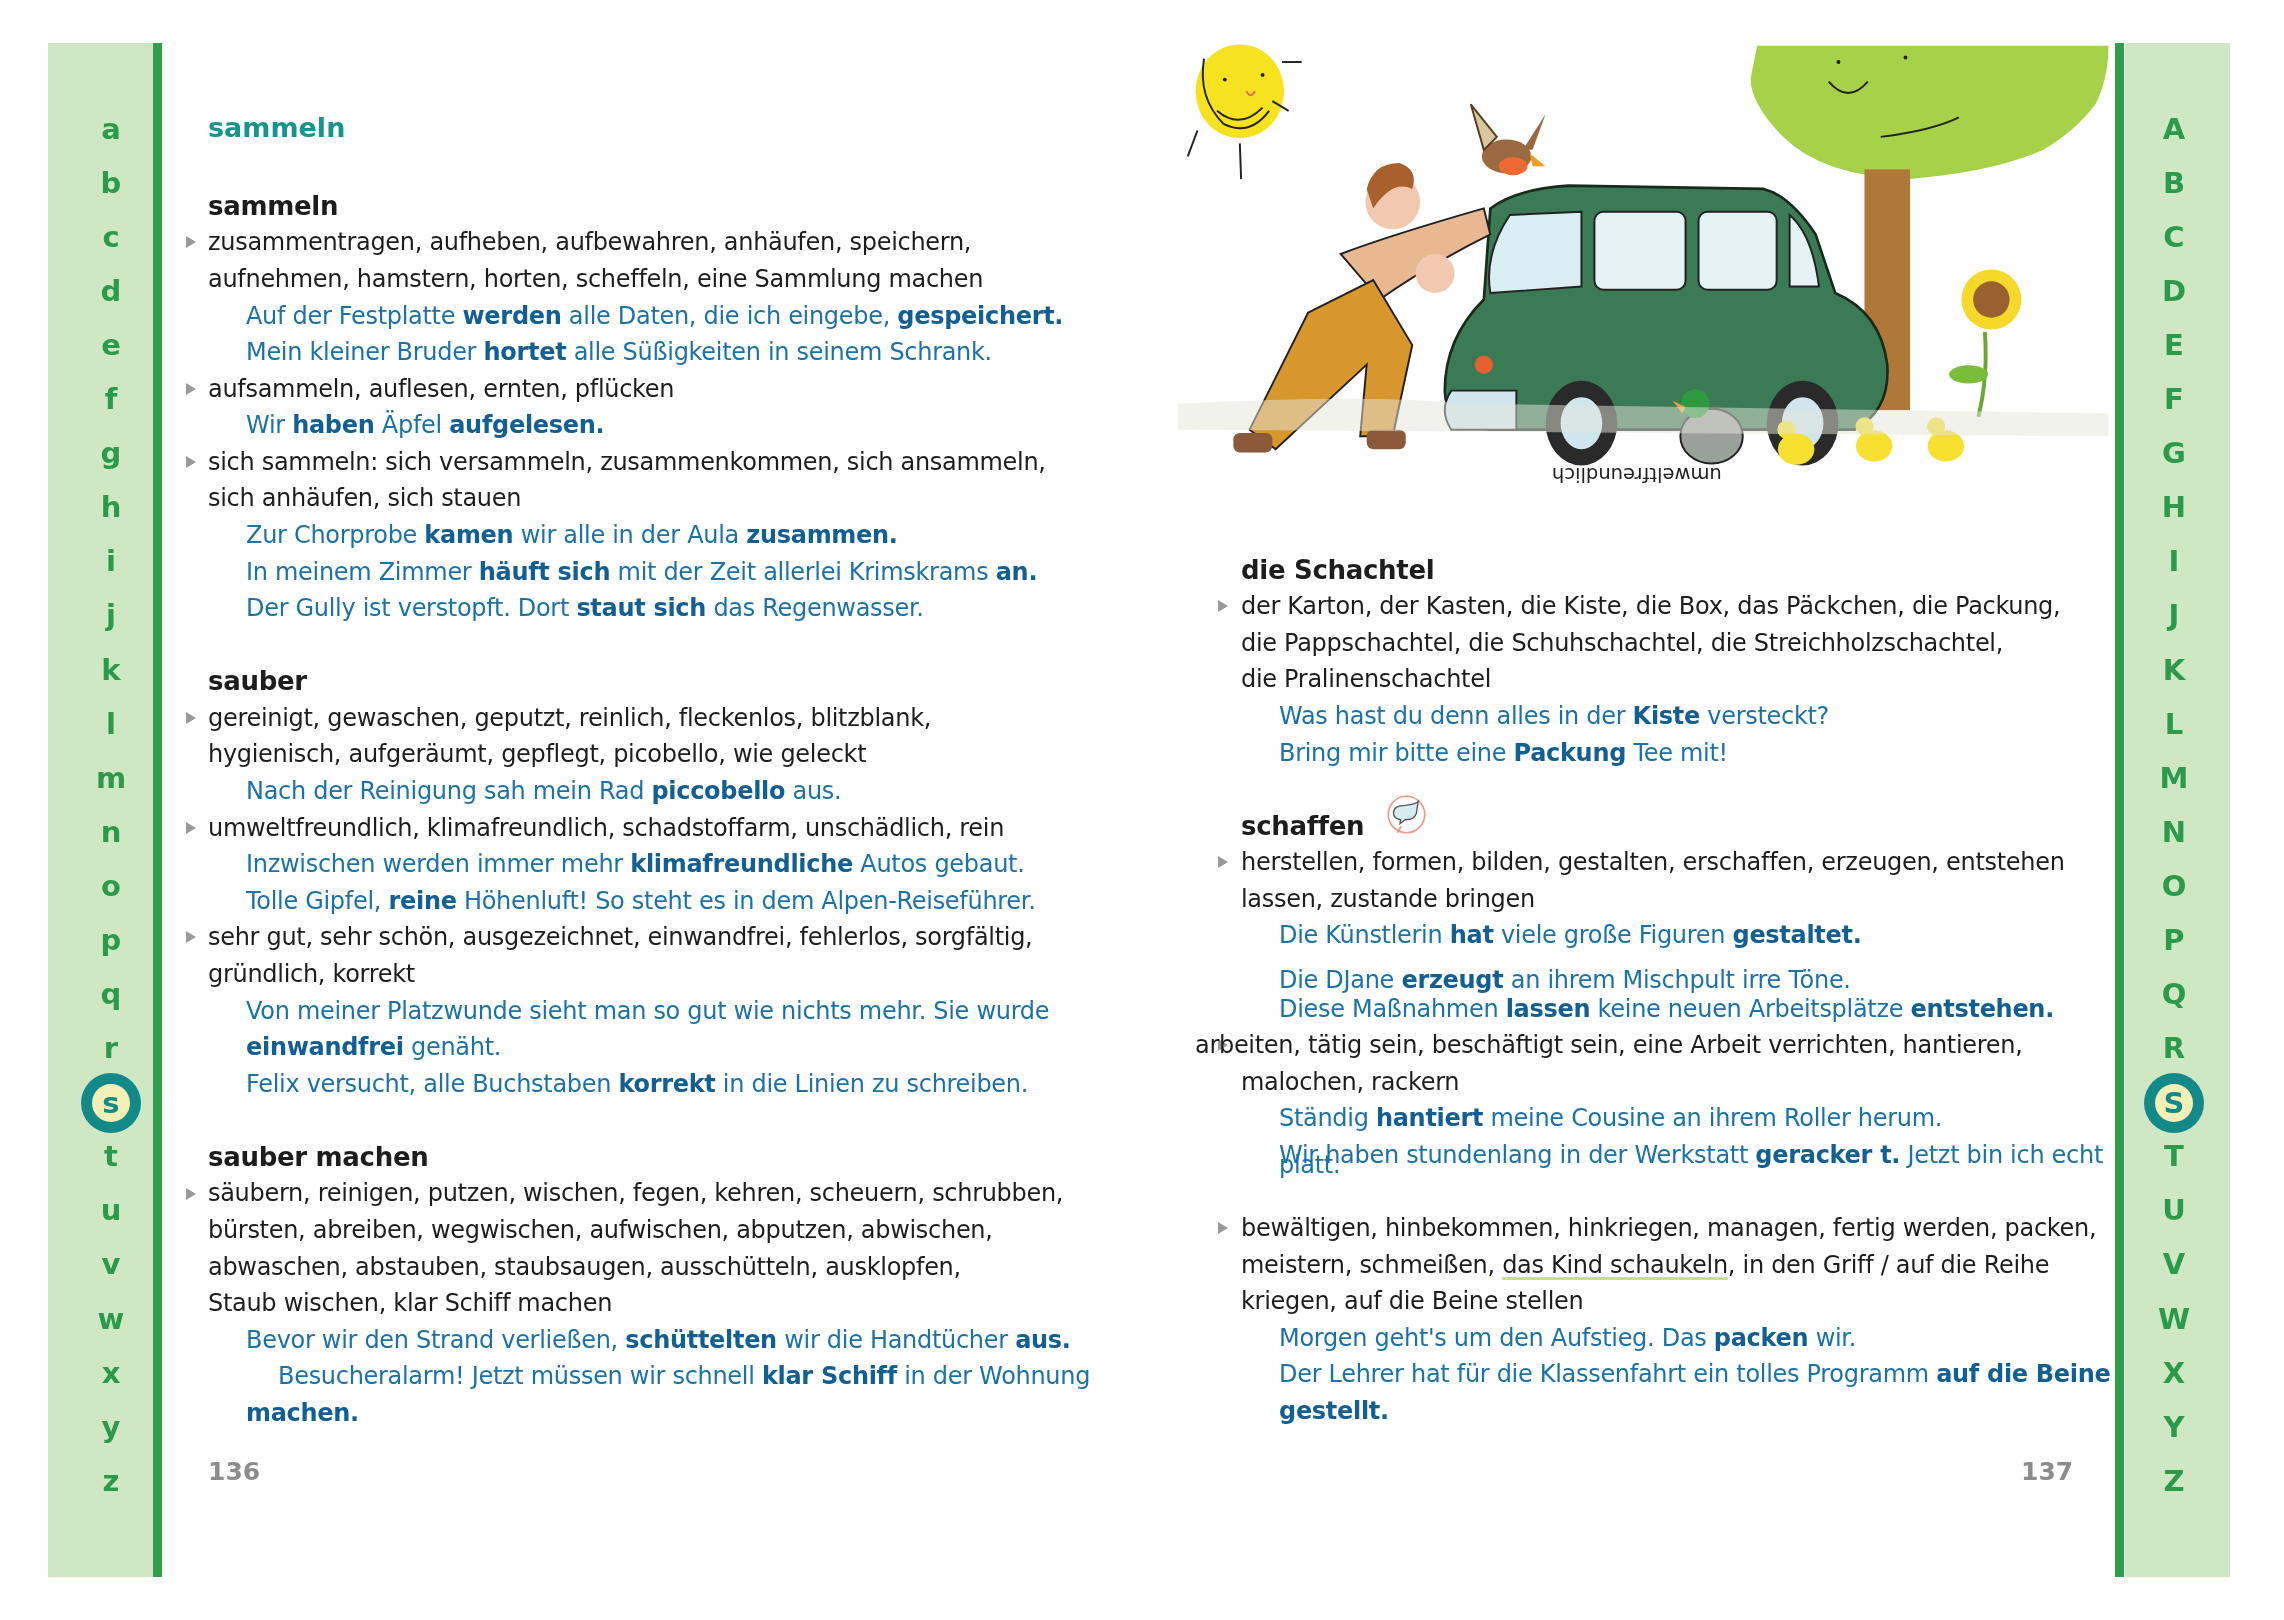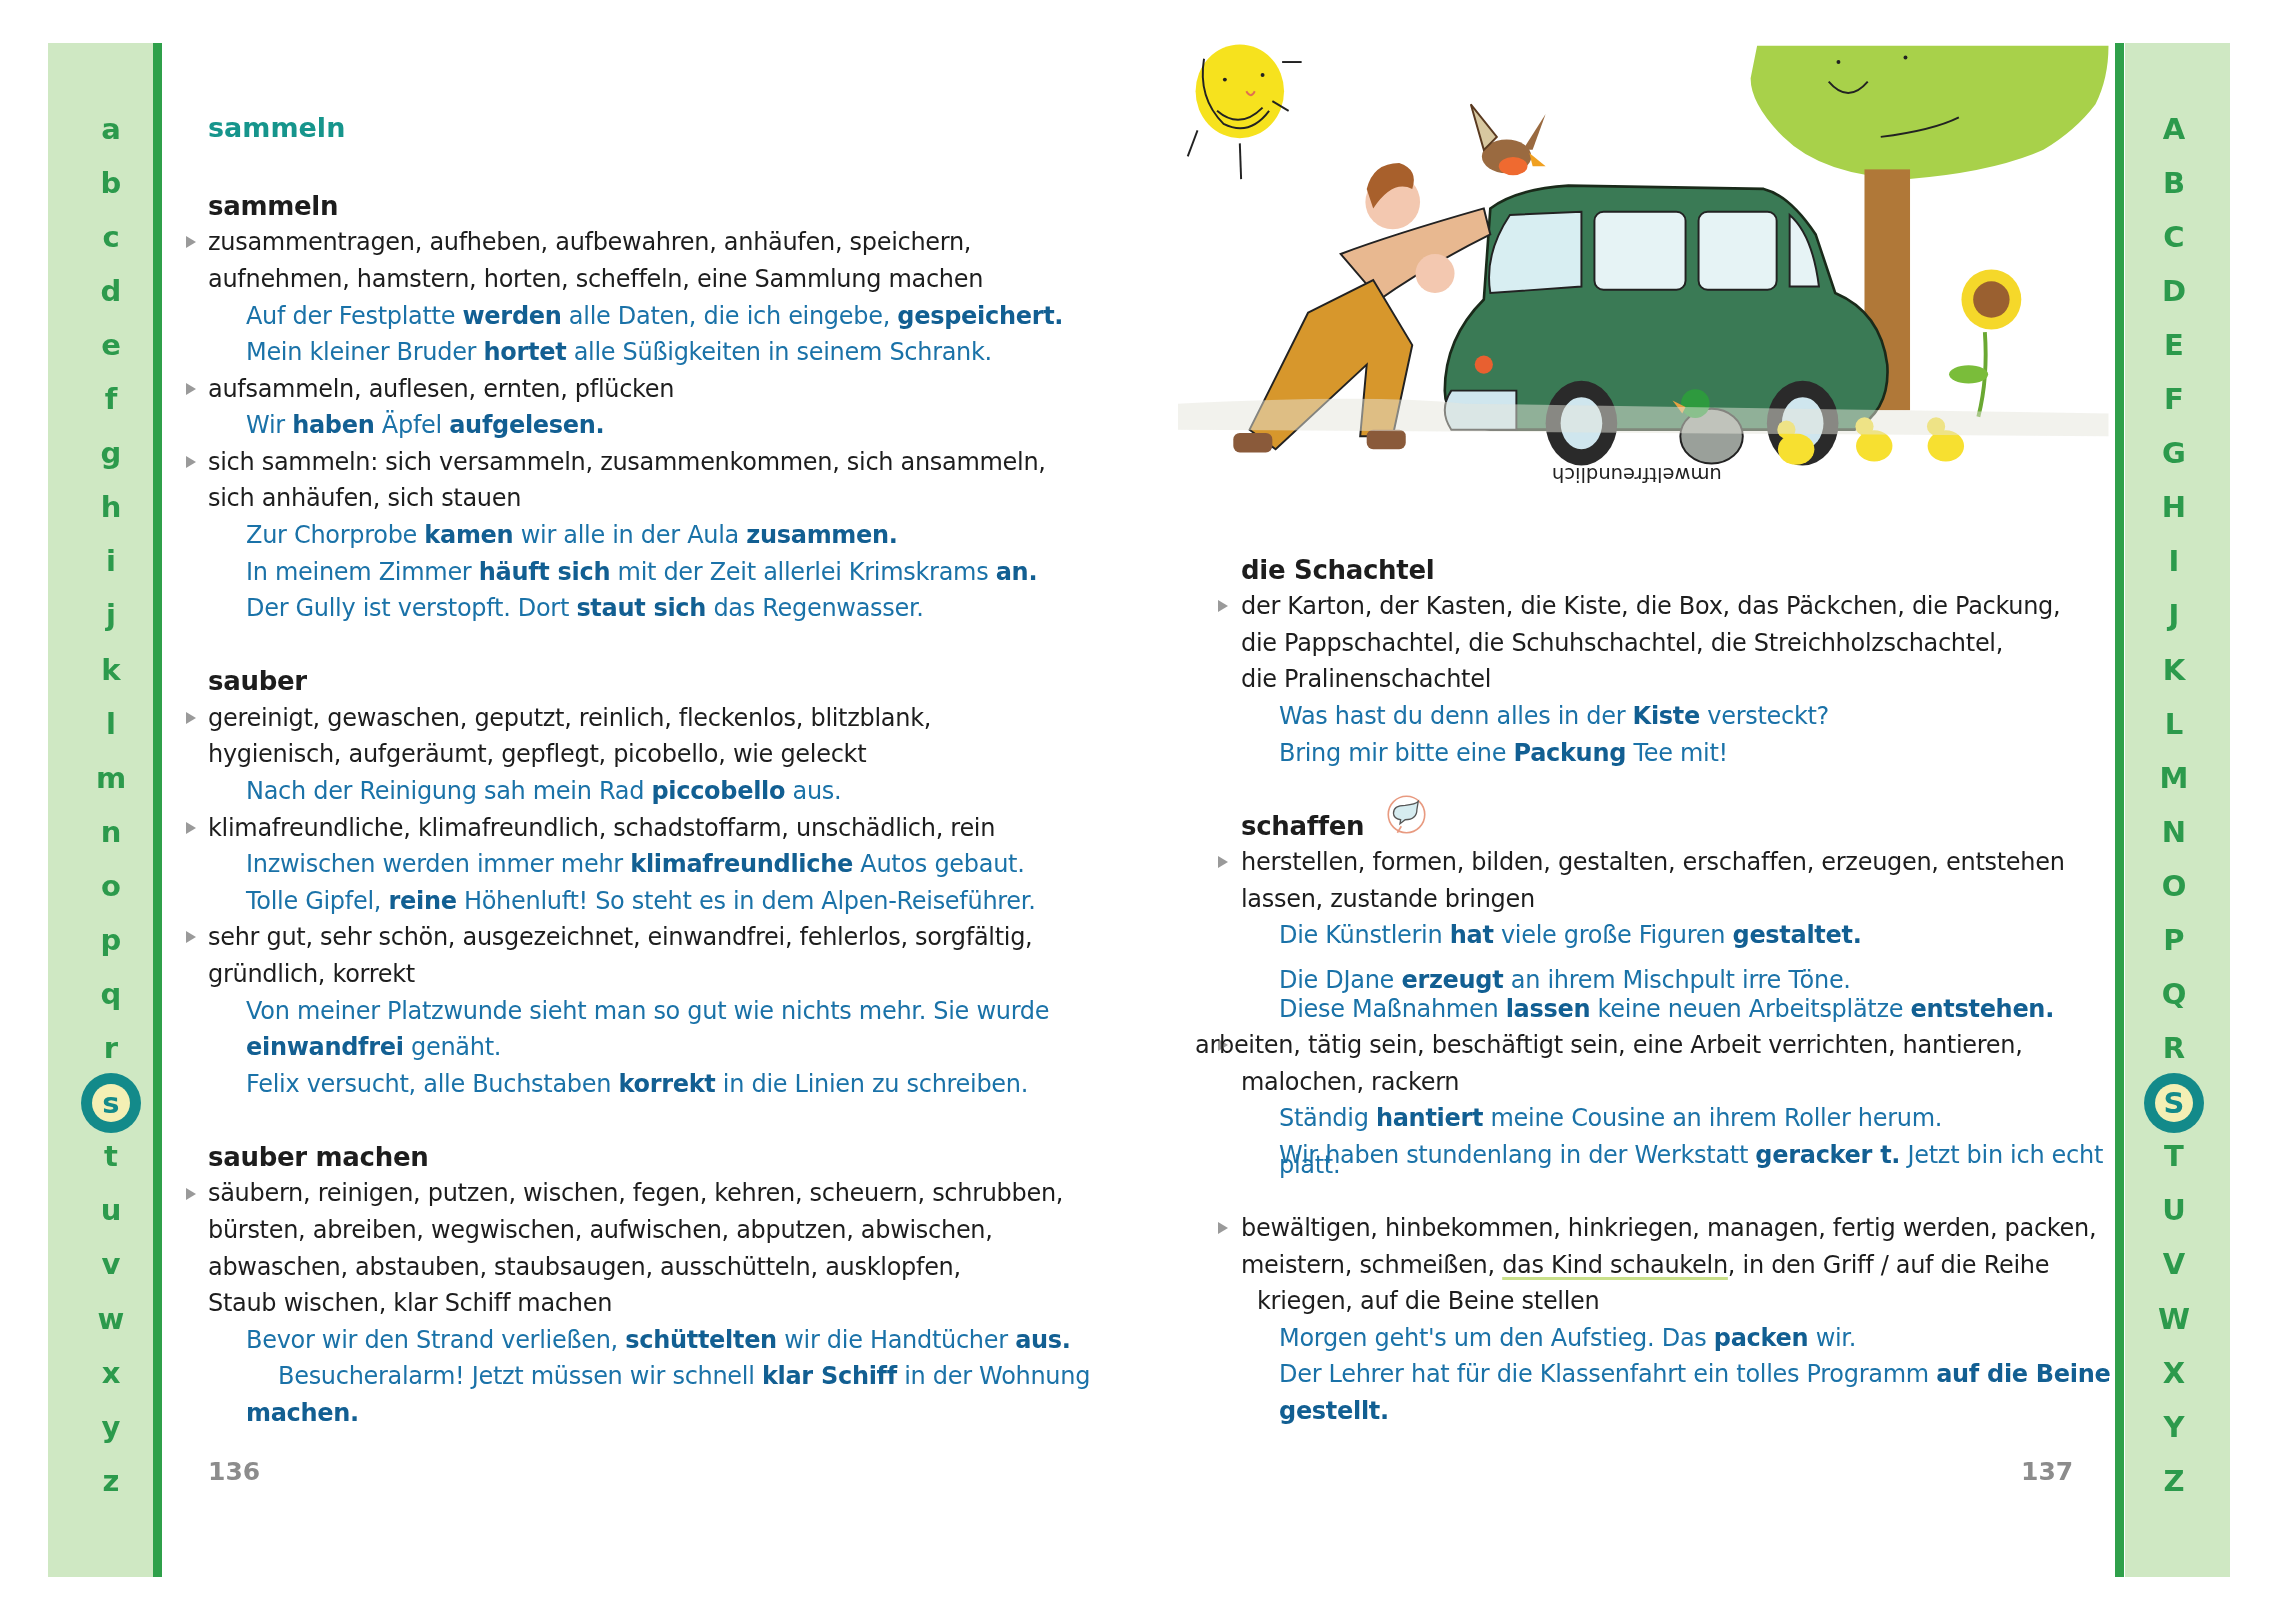--- a/index.html
+++ b/index.html
@@ -118,21 +118,21 @@
     <div class="ln" style="left: 208px; top: 481px;">sich anhäufen, sich stauen</div>
     <div class="ln ex" style="left: 246px; top: 518px;"><span>Zur Chorprobe </span><b>kamen</b><span> wir alle in der Aula </span><b>zusammen.</b></div>
     <div class="ln ex" style="left: 246px; top: 555px;"><span>In meinem Zimmer </span><b>häuft sich</b><span> mit der Zeit allerlei Krimskrams </span><b>an.</b></div>
     <div class="ln ex" style="left: 246px; top: 591px;"><span>Der Gully ist verstopft. Dort </span><b>staut sich</b><span> das Regenwasser.</span></div>
     <div class="ln hw" style="left: 208px; top: 664px;">sauber</div>
     <div class="tri" style="left: 186px; top: 712px;"></div>
     <div class="ln" style="left: 208px; top: 701px;">gereinigt, gewaschen, geputzt, reinlich, fleckenlos, blitzblank,</div>
     <div class="ln" style="left: 208px; top: 737px;">hygienisch, aufgeräumt, gepflegt, picobello, wie geleckt</div>
     <div class="ln ex" style="left: 246px; top: 774px;"><span>Nach der Reinigung sah mein Rad </span><b>piccobello</b><span> aus.</span></div>
     <div class="tri" style="left: 186px; top: 822px;"></div>
-    <div class="ln" style="left: 208px; top: 811px;">klimafreundliche, klimafreundlich, schadstoffarm, unschädlich, rein</div>
+    <div class="ln" style="left: 208px; top: 811px;">umweltfreundlich, klimafreundlich, schadstoffarm, unschädlich, rein</div>
     <div class="ln ex" style="left: 246px; top: 847px;"><span>Inzwischen werden immer mehr </span><b>klimafreundliche</b><span> Autos gebaut.</span></div>
     <div class="ln ex" style="left: 246px; top: 884px;"><span>Tolle Gipfel, </span><b>reine</b><span> Höhenluft! So steht es in dem Alpen-Reiseführer.</span></div>
     <div class="tri" style="left: 186px; top: 931px;"></div>
     <div class="ln" style="left: 208px; top: 920px;">sehr gut, sehr schön, ausgezeichnet, einwandfrei, fehlerlos, sorgfältig,</div>
     <div class="ln" style="left: 208px; top: 957px;">gründlich, korrekt</div>
     <div class="ln ex" style="left: 246px; top: 994px;"><span>Von meiner Platzwunde sieht man so gut wie nichts mehr. Sie wurde</span></div>
     <div class="ln ex" style="left: 246px; top: 1030px;"><b>einwandfrei</b><span> genäht.</span></div>
     <div class="ln ex" style="left: 246px; top: 1067px;"><span>Felix versucht, alle Buchstaben </span><b>korrekt</b><span> in die Linien zu schreiben.</span></div>
     <div class="ln hw" style="left: 208px; top: 1140px;">sauber machen</div>
     <div class="tri" style="left: 186px; top: 1188px;"></div>
@@ -161,21 +161,21 @@
     <div class="ln ex" style="left: 1279px; top: 992px;"><span>Diese Maßnahmen </span><b>lassen</b><span> keine neuen Arbeitsplätze </span><b>entstehen.</b></div>
     <div class="tri" style="left: 1218px; top: 1039px;"></div>
     <div class="ln" style="left: 1195px; top: 1028px; text-align: center;">arbeiten, tätig sein, beschäftigt sein, eine Arbeit verrichten, hantieren,</div>
     <div class="ln" style="left: 1241px; top: 1065px;">malochen, rackern</div>
     <div class="ln ex" style="left: 1279px; top: 1101px;"><span>Ständig </span><b>hantiert</b><span> meine Cousine an ihrem Roller herum.</span></div>
     <div class="ln ex" style="left: 1279px; top: 1138px;"><span>Wir haben stundenlang in der Werkstatt </span><b>geracker t.</b><span> Jetzt bin ich echt</span></div>
     <div class="ln ex" style="left: 1279px; top: 1148px;"><span>platt.</span></div>
     <div class="tri" style="left: 1218px; top: 1222px;"></div>
     <div class="ln" style="left: 1241px; top: 1211px;">bewältigen, hinbekommen, hinkriegen, managen, fertig werden, packen,</div>
     <div class="ln" style="left: 1241px; top: 1248px;"><span>meistern, schmeißen, </span><span class="ul">das Kind schaukeln</span><span>, in den Griff / auf die Reihe</span></div>
-    <div class="ln" style="left: 1241px; top: 1284px; margin-left: 16px;">kriegen, auf die Beine stellen</div>
+    <div class="ln" style="left: 1241px; top: 1284px;">kriegen, auf die Beine stellen</div>
     <div class="ln ex" style="left: 1279px; top: 1321px;"><span>Morgen geht's um den Aufstieg. Das </span><b>packen</b><span> wir.</span></div>
     <div class="ln ex" style="left: 1279px; top: 1357px;"><span>Der Lehrer hat für die Klassenfahrt ein tolles Programm </span><b>auf die Beine</b></div>
     <div class="ln ex" style="left: 1279px; top: 1394px;"><b>gestellt.</b></div>
   </div>
 
 <svg class="illus" viewBox="0 0 1440 720">
 
   <g>
     <ellipse cx="95" cy="80" rx="68" ry="72" fill="#f6e21e"></ellipse>
     <path d="M40 30 Q30 90 70 130 Q110 150 140 110" fill="none" stroke="#222" stroke-width="3"></path>

